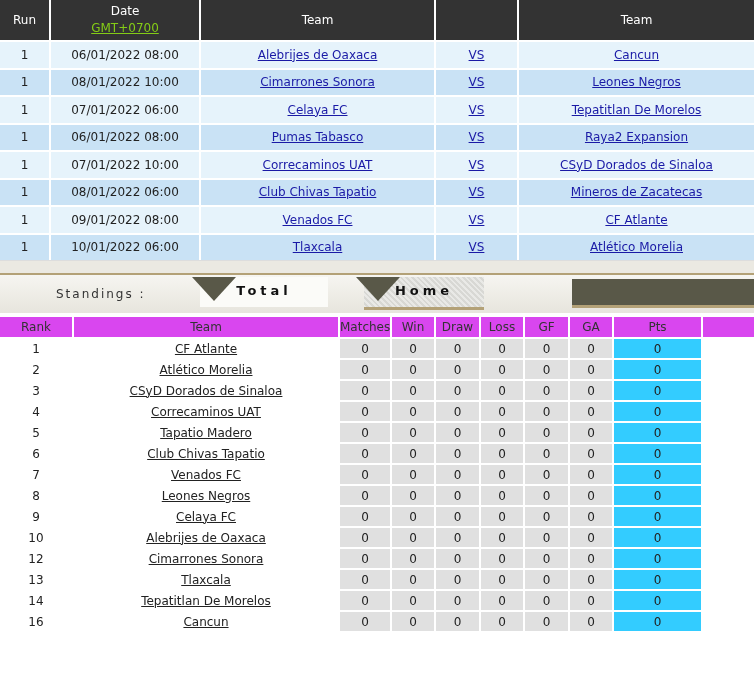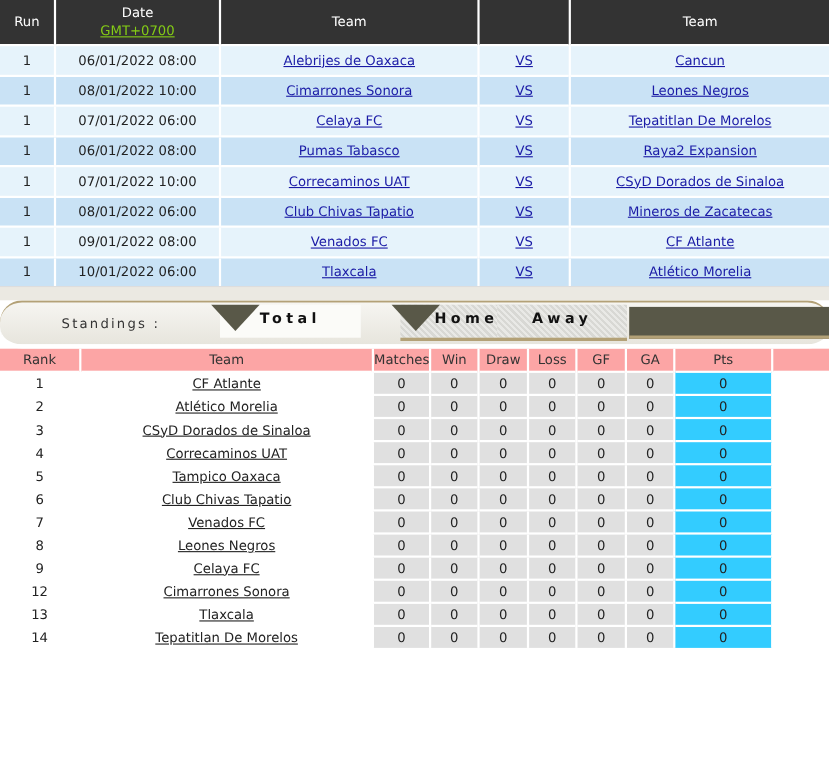--- a/index.html
+++ b/index.html
@@ -10,32 +10,32 @@
   .fixtures th{background:#333;color:#fff;font-weight:normal;font-size:12px;border-right:2px solid #fff;height:40px;padding:0;text-align:center;line-height:17px;}
   .fixtures th:last-child{border-right:none;}
   .fixtures th u{color:#84cc16;}
   .fixtures td{height:25.5px;padding:0;text-align:center;border-right:2px solid #fff;border-top:2px solid #fff;font-size:12px;}
   .fixtures td:last-child{border-right:none;}
   .fixtures tr.odd td{background:#e6f3fb;}
   .fixtures tr.even td{background:#c9e2f5;}
   .fixtures a{color:#1a1aa6;text-decoration:underline;}
   .gap{height:12px;background:#ebe9e2;border-top:1px solid #ddd;}
   
-  .tabbar{position:relative;height:38px;background:linear-gradient(#f6f5f1,#e7e5dd);border-top:2px solid #b3a177;border-bottom:4px solid #fff;border-radius:20px;}
+  .tabbar{position:relative;height:38px;background:linear-gradient(#f6f5f1,#e7e5dd);border-top:2px solid #b3a177;border-bottom:4px solid #fff;}
   .tabbar .label{position:absolute;left:56px;top:12px;font-size:12px;letter-spacing:2px;color:#333;}
   .tabbar .darkfill{position:absolute;left:572px;right:0;top:4px;height:26px;background:#595848;border-bottom:3px solid #b3a177;}
   .tab{position:absolute;top:2px;height:30px;font-weight:bold;font-size:13px;letter-spacing:4px;text-align:center;line-height:28px;color:#111;}
   .tab .notch{position:absolute;left:-8px;top:0;width:0;height:0;border-left:22px solid transparent;border-right:22px solid transparent;border-top:24px solid #595848;}
   .tab-total{left:200px;width:128px;background:#fbfbf8;}
   .tab-home{left:340px;width:120px;background:repeating-linear-gradient(45deg,#e9e9e6 0 2px,#d8d8d4 2px 4px);border-bottom:3px solid #b3a177;margin-left:24px;}
   .tab-away{left:452px;width:118px;background:repeating-linear-gradient(45deg,#e9e9e6 0 2px,#d8d8d4 2px 4px);border-bottom:3px solid #b3a177;}
   .tab span{position:relative;}
   
   .standings{width:754px;table-layout:fixed;}
-  .standings th{background:#fca5a5;font-weight:normal;font-size:12px;height:20px;padding:0;text-align:center;border-right:2px solid #fff;color:#333;}
+  .standings th{background:#d946ef;font-weight:normal;font-size:12px;height:20px;padding:0;text-align:center;border-right:2px solid #fff;color:#333;}
   .standings td{height:19px;padding:0;text-align:center;font-size:12px;border-right:2px solid #fff;border-top:2px solid #fff;}
   .standings td.num{background:#e0e0e0;}
   .standings td.pts{background:#33ccff;}
   .standings td.blank{background:#fff;border-right:none;}
   .standings a{color:#222;text-decoration:underline;}
 </style>
 </head>
 <body>
 
 <table class="fixtures">
@@ -115,21 +115,20 @@
     </tbody>
 </table>
 
 <div class="gap"></div>
 
 <div class="tabbar">
   <span class="label">Standings :</span>
   <div class="darkfill"></div>
   <div class="tab tab-total"><div class="notch"></div><span>Total</span></div>
   <div class="tab tab-home"><div class="notch"></div><span>Home</span></div>
-  <div class="tab tab-away"><span>Away</span></div>
 </div>
 
 <table class="standings">
   <colgroup>
       <col style="width:73px">
       <col style="width:266px">
       <col style="width:52px">
       <col style="width:44px">
       <col style="width:45px">
       <col style="width:44px">
@@ -196,21 +195,21 @@
         <td class="num">0</td>
         <td class="num">0</td>
         <td class="num">0</td>
         <td class="num">0</td>
         <td class="num">0</td>
         <td class="pts">0</td>
         <td class="blank"></td>
       </tr>
       <tr>
         <td>5</td>
-        <td><a>Tampico Oaxaca</a></td>
+        <td><a>Tapatio Madero</a></td>
         <td class="num">0</td>
         <td class="num">0</td>
         <td class="num">0</td>
         <td class="num">0</td>
         <td class="num">0</td>
         <td class="num">0</td>
         <td class="pts">0</td>
         <td class="blank"></td>
       </tr>
       <tr>
@@ -255,20 +254,32 @@
         <td class="num">0</td>
         <td class="num">0</td>
         <td class="num">0</td>
         <td class="num">0</td>
         <td class="num">0</td>
         <td class="num">0</td>
         <td class="pts">0</td>
         <td class="blank"></td>
       </tr>
       <tr>
+        <td>10</td>
+        <td><a>Alebrijes de Oaxaca</a></td>
+        <td class="num">0</td>
+        <td class="num">0</td>
+        <td class="num">0</td>
+        <td class="num">0</td>
+        <td class="num">0</td>
+        <td class="num">0</td>
+        <td class="pts">0</td>
+        <td class="blank"></td>
+      </tr>
+      <tr>
         <td>12</td>
         <td><a>Cimarrones Sonora</a></td>
         <td class="num">0</td>
         <td class="num">0</td>
         <td class="num">0</td>
         <td class="num">0</td>
         <td class="num">0</td>
         <td class="num">0</td>
         <td class="pts">0</td>
         <td class="blank"></td>
@@ -290,14 +301,26 @@
         <td><a>Tepatitlan De Morelos</a></td>
         <td class="num">0</td>
         <td class="num">0</td>
         <td class="num">0</td>
         <td class="num">0</td>
         <td class="num">0</td>
         <td class="num">0</td>
         <td class="pts">0</td>
         <td class="blank"></td>
       </tr>
+      <tr>
+        <td>16</td>
+        <td><a>Cancun</a></td>
+        <td class="num">0</td>
+        <td class="num">0</td>
+        <td class="num">0</td>
+        <td class="num">0</td>
+        <td class="num">0</td>
+        <td class="num">0</td>
+        <td class="pts">0</td>
+        <td class="blank"></td>
+      </tr>
     </tbody>
 </table>
 
 </body></html>

